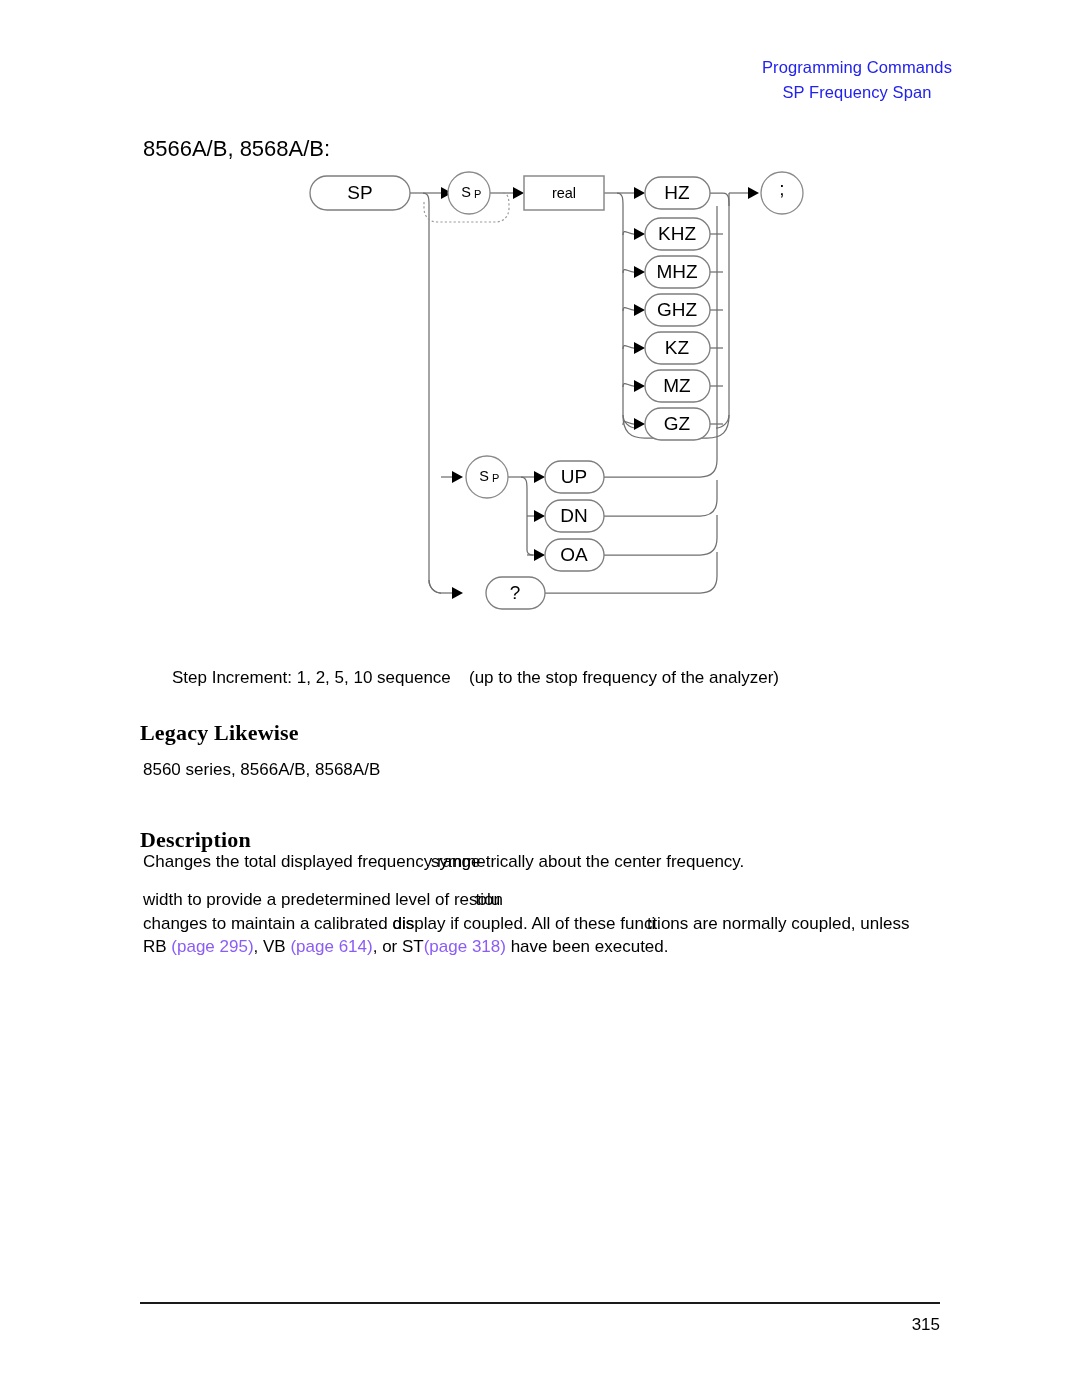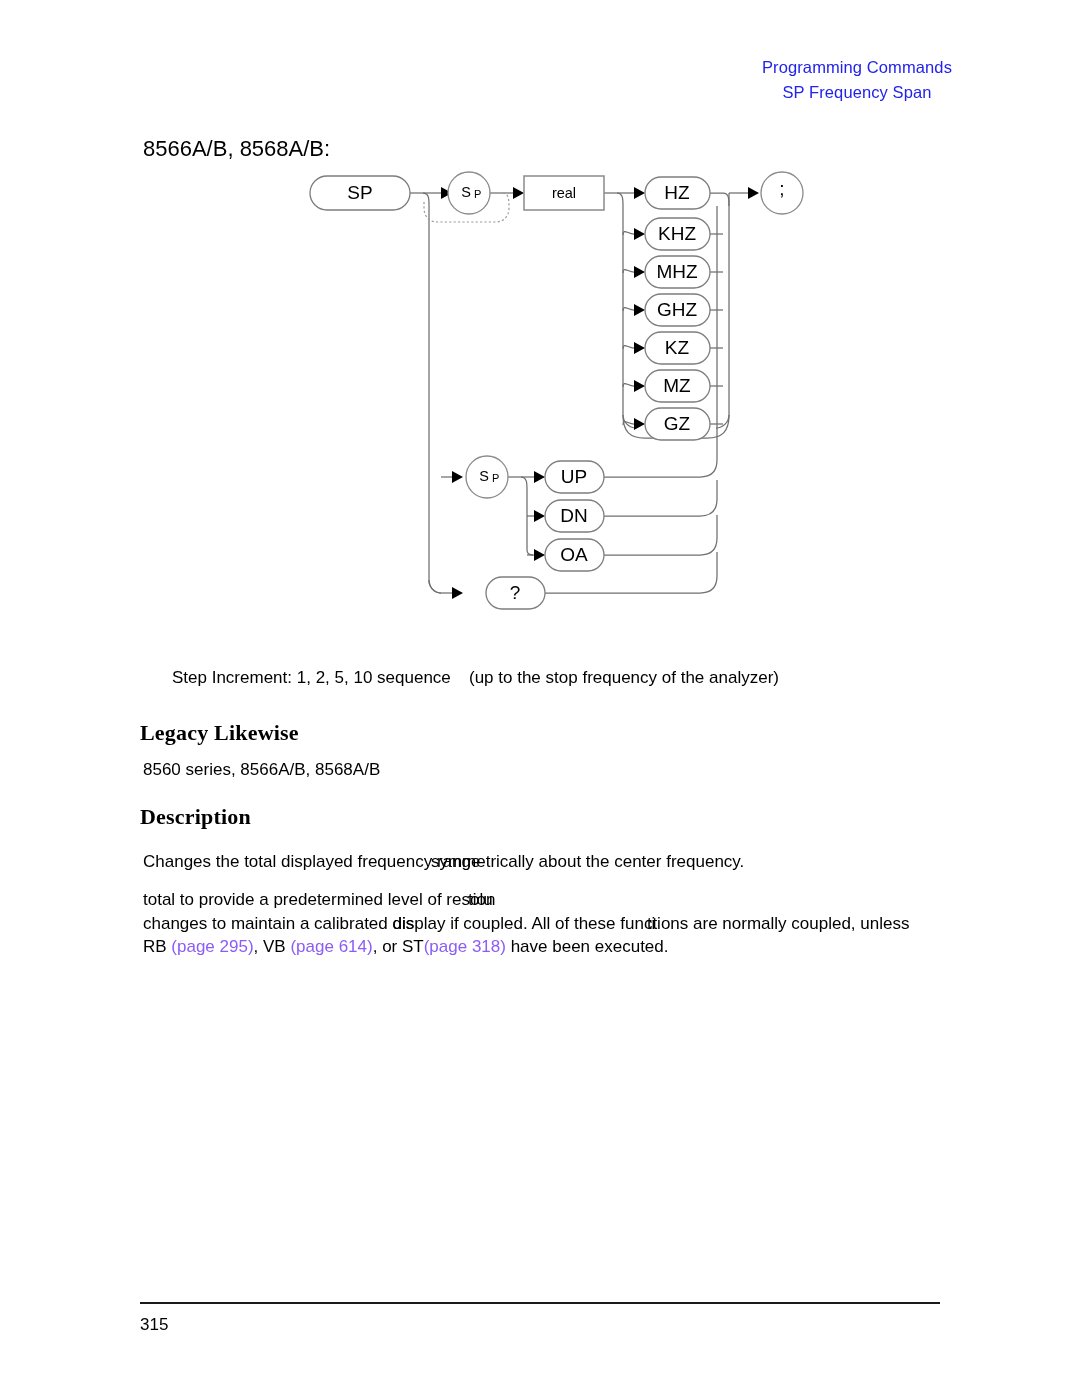--- a/index.html
+++ b/index.html
@@ -118,21 +118,21 @@
   
   .h-serif {
     position: absolute;
     left: 140px;
     font-family: "Liberation Serif", serif;
     font-weight: bold;
     font-size: 22px;
     letter-spacing: 0.2px;
   }
   #heading-legacy { top: 720px; }
-  #heading-description { top: 804px; }
+  #heading-description { top: 827px; }
 
   #legacy-products-list {
     position: absolute;
     left: 143px;
     top: 760px;
     font-size: 17px;
     white-space: nowrap;
   }
 
   #desc-para-1 {
@@ -163,21 +163,21 @@
     top: 1302px;
     width: 800px;
     height: 0;
     border-top: 2px solid #1a1a1a;
   }
   #page-number {
     position: absolute;
     top: 1315px;
     left: 140px;
     width: 800px;
-    text-align: left;
+    text-align: right;
     font-size: 17px;
   }
 </style>
 </head>
 <body>
 
 <div id="page-header">
   <div class="hdr-line">Programming Commands</div>
   <div class="hdr-line">SP Frequency Span</div>
 </div>
@@ -353,19 +353,19 @@
 <div class="h-serif" id="heading-legacy">Legacy Likewise</div>
 <div id="legacy-products-list">8560 series, 8566A/B, 8568A/B</div>
 
 <div class="h-serif" id="heading-description">Description</div>
 
 <div id="desc-para-1">
   <span>Changes the total displayed frequency </span><span class="overlap-wrap"><span class="overlap-under">range</span><span class="overlap-over" style="left:-6px;">symmetrically about the center frequency.</span></span>
 </div>
 
 <div id="desc-para-2">
-  <span class="ln"><span>total to provide a predetermined level of res</span><span class="overlap-wrap"><span class="overlap-under">olu</span><span class="overlap-over" style="left:-2px;">tion</span></span></span>
+  <span class="ln"><span>width to provide a predetermined level of res</span><span class="overlap-wrap"><span class="overlap-under">olu</span><span class="overlap-over" style="left:-2px;">tion</span></span></span>
   <span class="ln"><span>changes to maintain a calibrated </span><span class="overlap-wrap"><span class="overlap-under">display</span><span class="overlap-over" style="left:0px;">dis</span></span><span> if coupled. All of these fun</span><span class="overlap-wrap"><span class="overlap-under">ctio</span><span class="overlap-over" style="left:3px;">ti</span></span><span>ns are normally coupled, unless</span></span>
   <span class="ln"><span>RB </span><span class="pageref">(page 295)</span><span>, </span><span>VB </span><span class="pageref">(page 614)</span><span>, </span><span>or ST</span><span class="pageref">(page 318)</span><span> have been executed.</span></span>
 </div>
 
 <div id="footer-rule"></div>
 <div id="page-number">315</div>
 
 </body></html>

